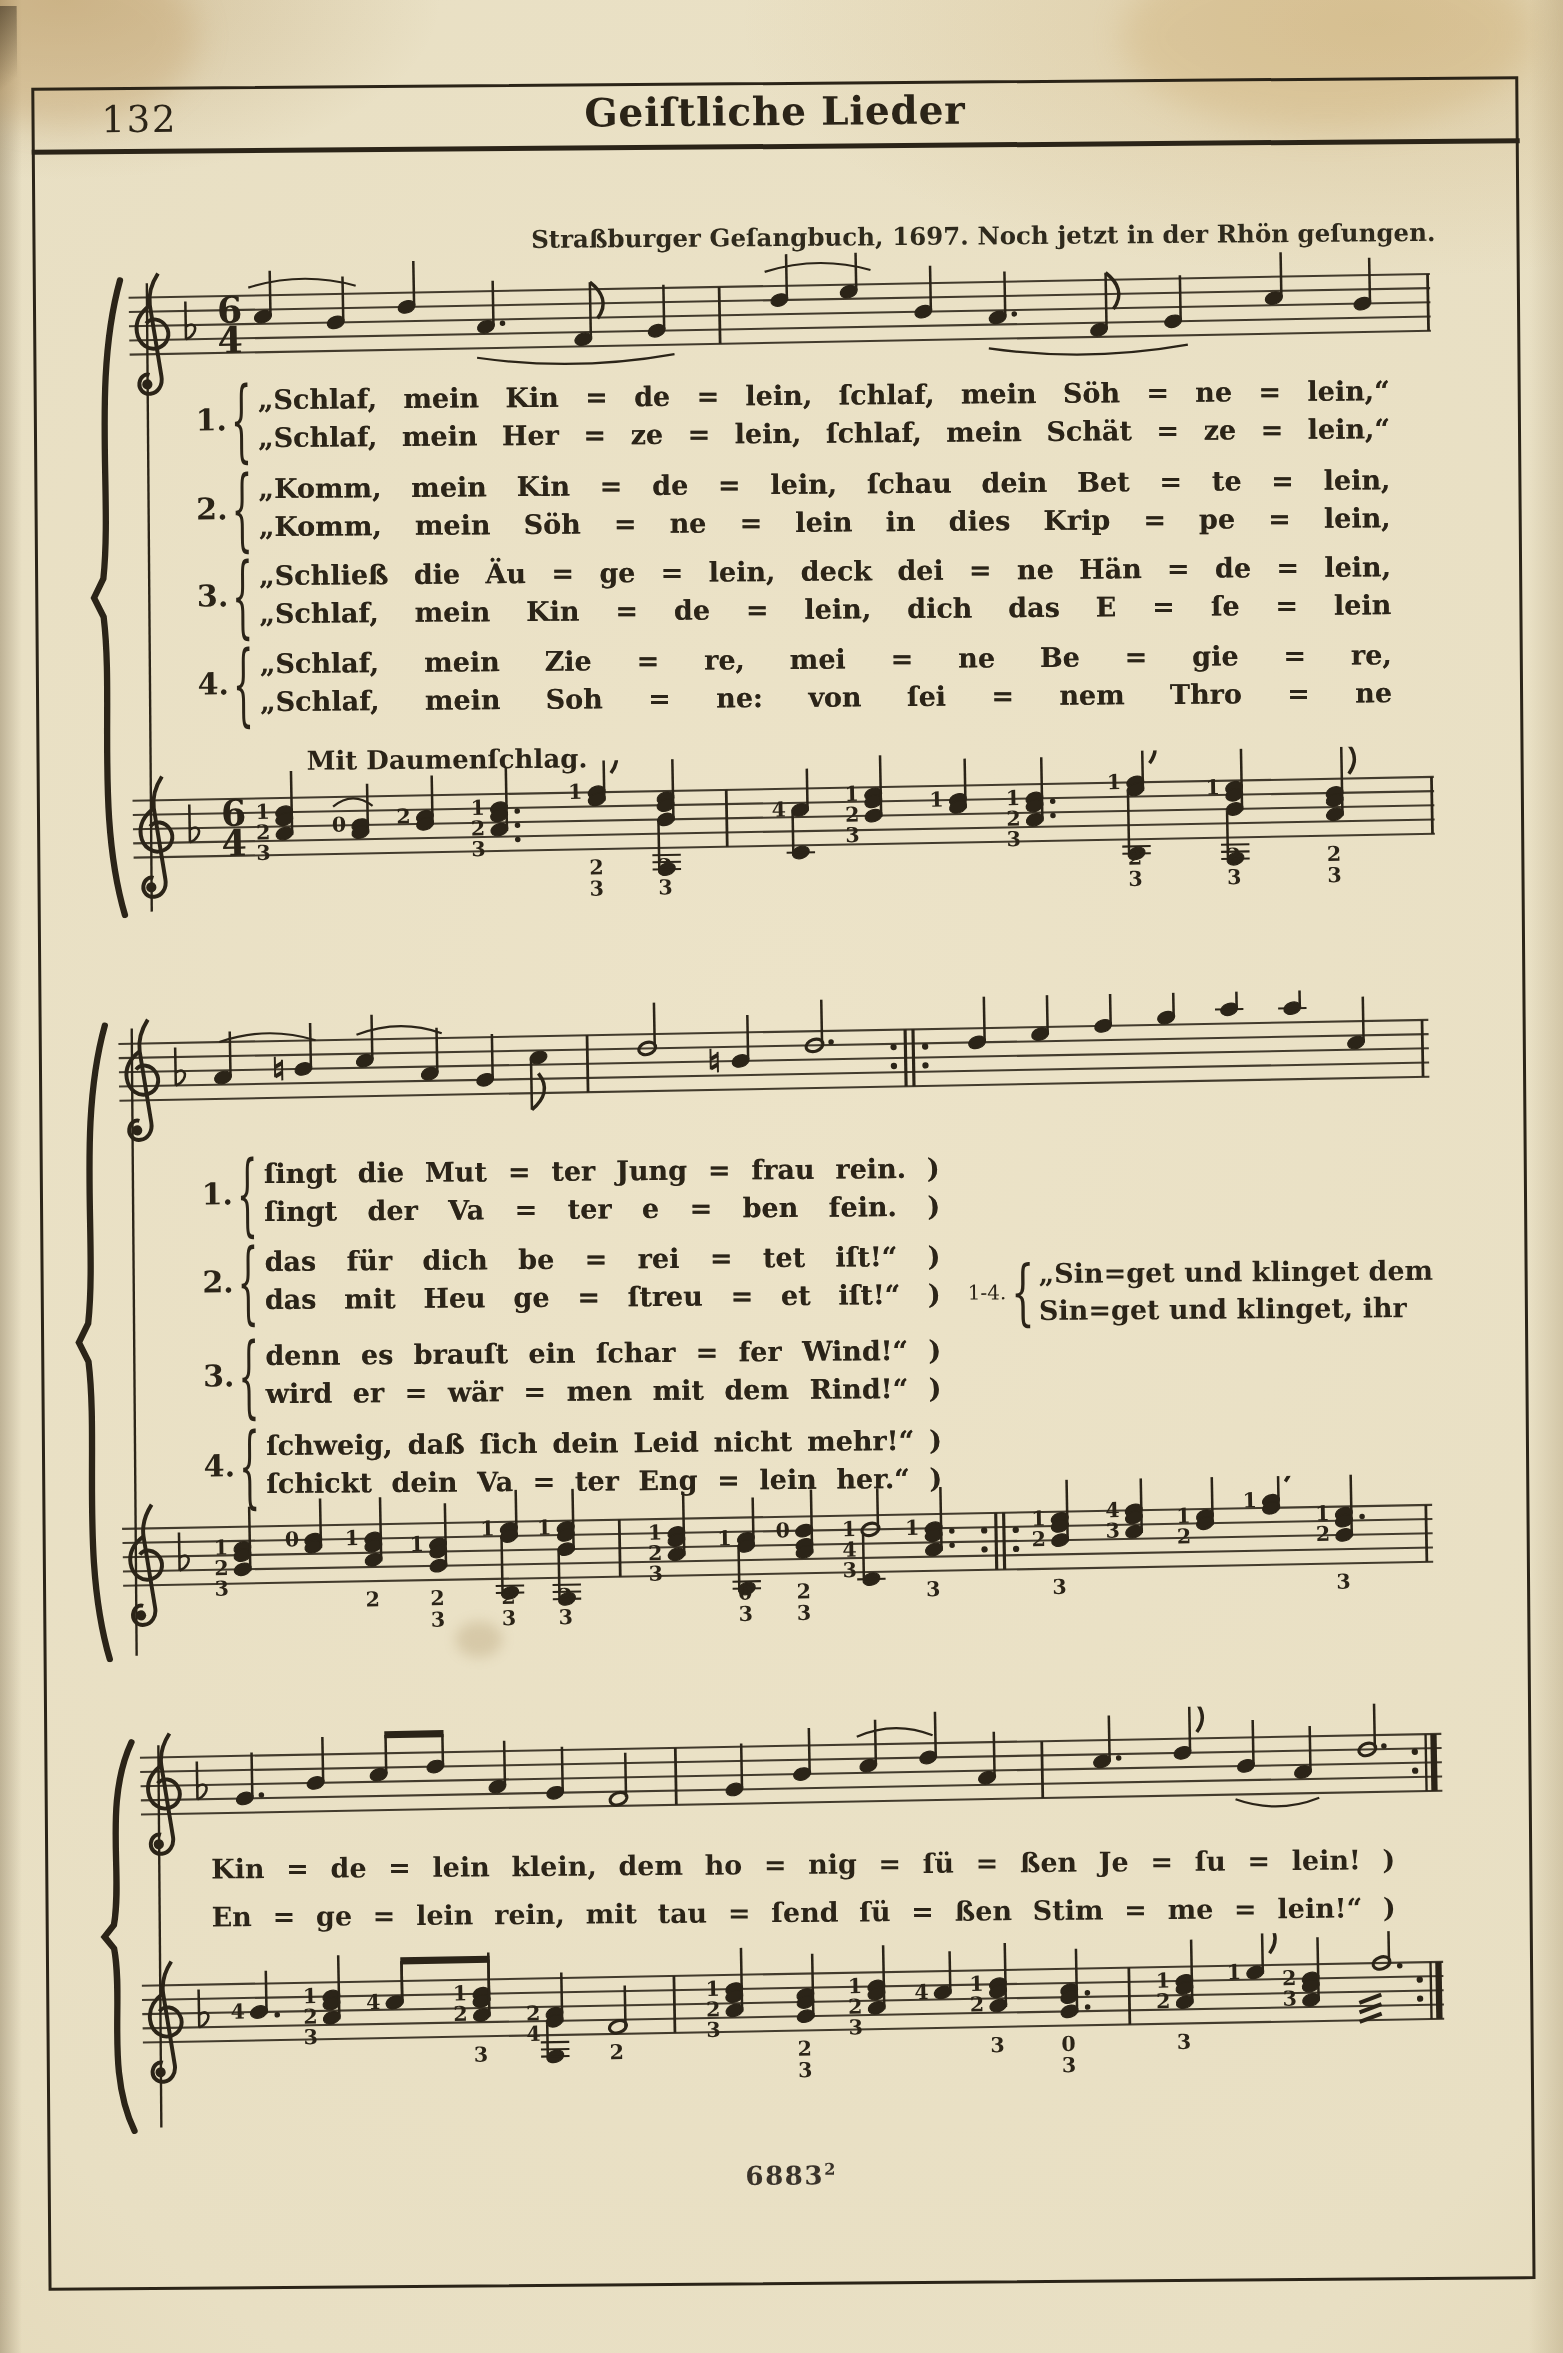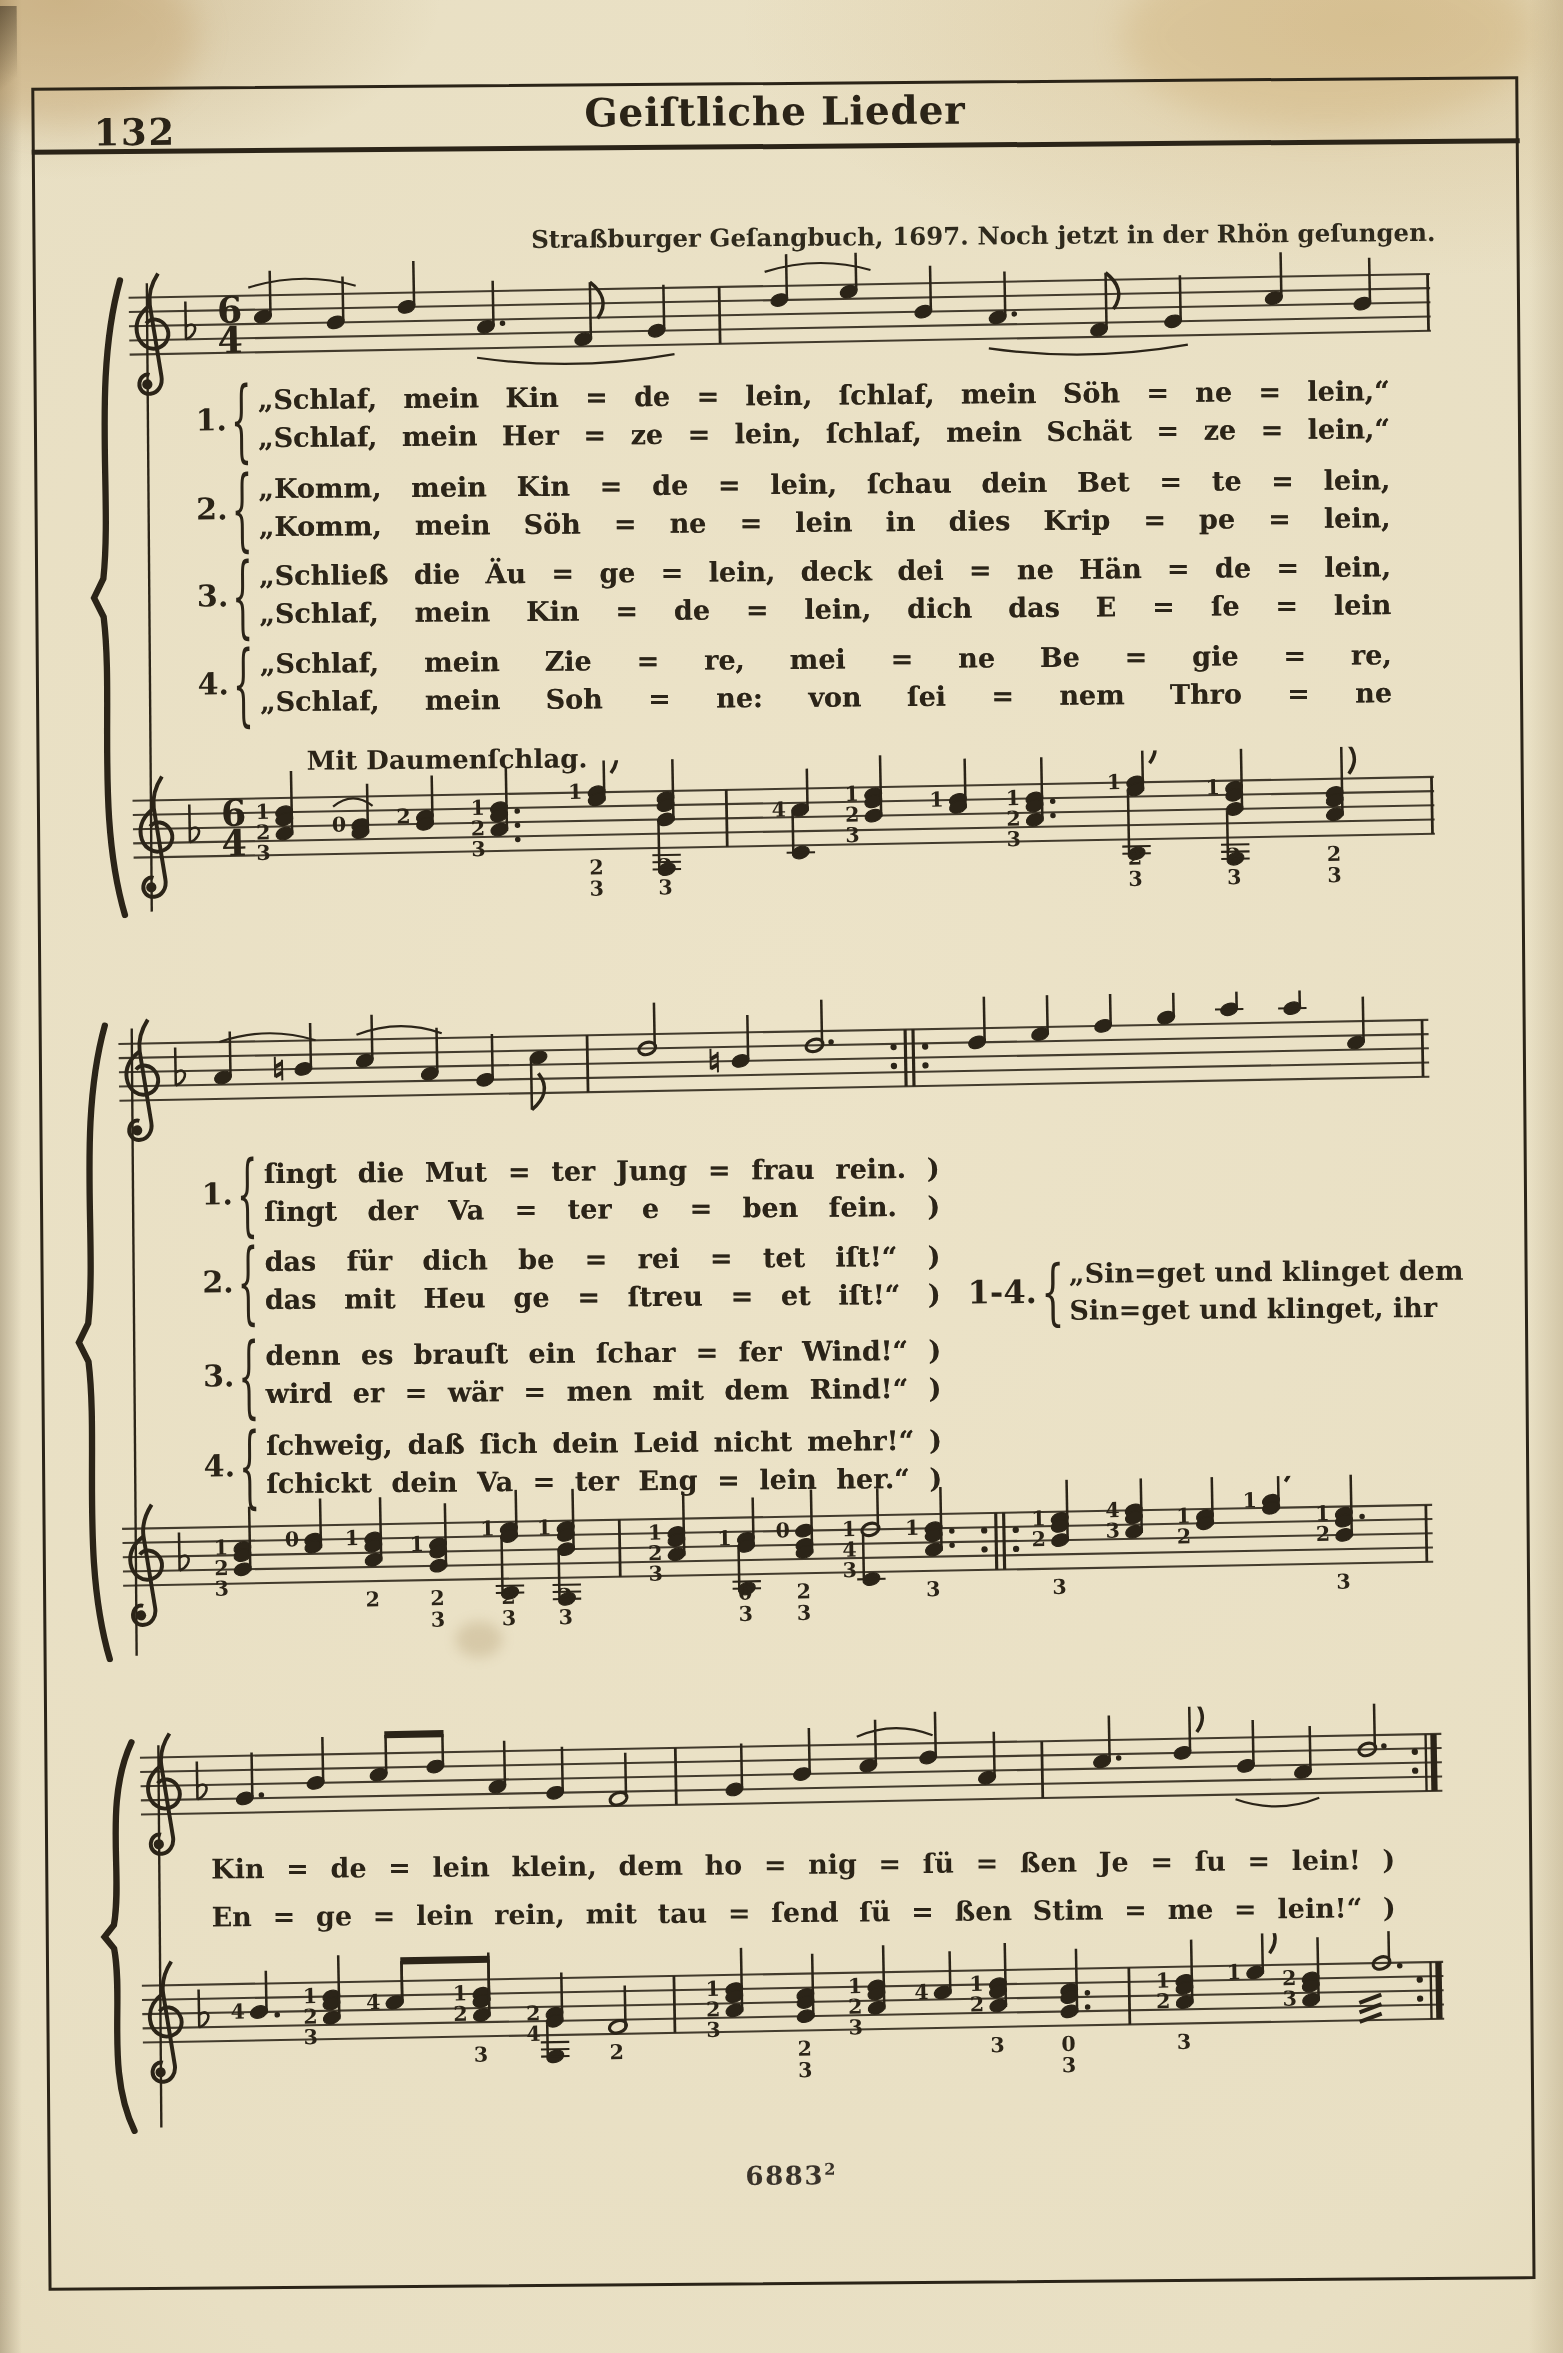--- a/index.html
+++ b/index.html
@@ -17,36 +17,36 @@
       linear-gradient(90deg, rgba(80,60,30,.28) 0%, rgba(80,60,30,0) 1.4%),
       linear-gradient(270deg, rgba(120,95,50,.20) 0%, rgba(120,95,50,0) 2.2%),
       radial-gradient(1974px 2685px at 50% 44%, #ece3c8 0%, #e8dfc3 55%, #decfa9 86%, #cfc096 100%);
   }
   .tilt{position:absolute;left:0;top:0;width:1563px;height:2354px;transform:rotate(-0.45deg);transform-origin:50% 40%;}
   .stain{position:absolute;border-radius:50%;filter:blur(16px);pointer-events:none;}
   .corner{position:absolute;left:0;top:0;width:24px;height:111px;
     background:linear-gradient(140deg,rgba(40,32,20,.55),rgba(40,32,20,0) 70%);pointer-events:none;}
   .frame{position:absolute;left:38px;top:82px;width:1481px;height:2197px;border:3.2px solid #2b2418;}
   .hdr-sep{position:absolute;left:38px;top:144px;width:1488px;height:4.7px;background:#2b2418;}
-  .pagenum{position:absolute;left:100px;top:93px;font-size:37px;font-weight:700;color:#2b2418;letter-spacing:1.6px;margin-top:12px;}
+  .pagenum{position:absolute;left:108px;top:93px;font-size:37px;font-weight:400;color:#2b2418;letter-spacing:1.6px;}
   .ptitle{position:absolute;left:0;top:88px;width:1563px;text-align:center;font-size:39px;font-weight:700;color:#2b2418;letter-spacing:0.8px;}
   .attrib{position:absolute;right:122px;top:223px;font-size:24.5px;font-weight:700;color:#2f2a1d;}
   .tempo{position:absolute;left:308px;top:742px;font-size:26px;font-weight:700;color:#2b2418;}
   .catalog{position:absolute;left:0;top:2160px;width:1563px;text-align:center;font-size:26px;font-weight:700;color:#3a332a;letter-spacing:1.6px;}
   .catalog sup{font-size:.62em;vertical-align:super;}
   .lyrblock{position:absolute;color:#2b2418;}
   .vgroup{display:flex;align-items:center;position:absolute;}
   .vnum{width:43px;font-size:30px;font-weight:700;text-align:right;flex:none;}
   .vbrace{flex:none;display:inline-block;font-size:39px;font-weight:400;transform:scaleY(2.30) scaleX(.85);margin:0 4.7px 0 1.6px;color:#2b2418;}
   .vlines{flex:1;min-width:0;}
   .lyr{font-size:27px;font-weight:700;line-height:38px;text-align:justify;text-align-last:justify;color:#2b2418;
        text-shadow:0 0 0.4px rgba(38,30,18,.55);white-space:normal;}
   .lyr3{font-size:27px;font-weight:700;line-height:38px;text-align:justify;text-align-last:justify;color:#2b2418;}
   .refrain{position:absolute;display:flex;align-items:center;color:#2b2418;}
-  .refnum{font-size:32px;font-weight:700;flex:none;}
+  .refnum{font-size:20px;font-weight:400;flex:none;}
   .refbrace{flex:none;display:inline-block;font-size:41px;transform:scaleY(1.75) scaleX(.9);margin:0 3.2px;}
   .reflines{flex:1;}
   .refline{font-size:27px;font-weight:700;line-height:37px;white-space:nowrap;}
   .staffwrap{position:absolute;transform:rotate(-0.6deg);transform-origin:0 50%;}
   .bracewrap{position:absolute;}
   [data-name]{}
 </style>
 </head>
 <body>
 

